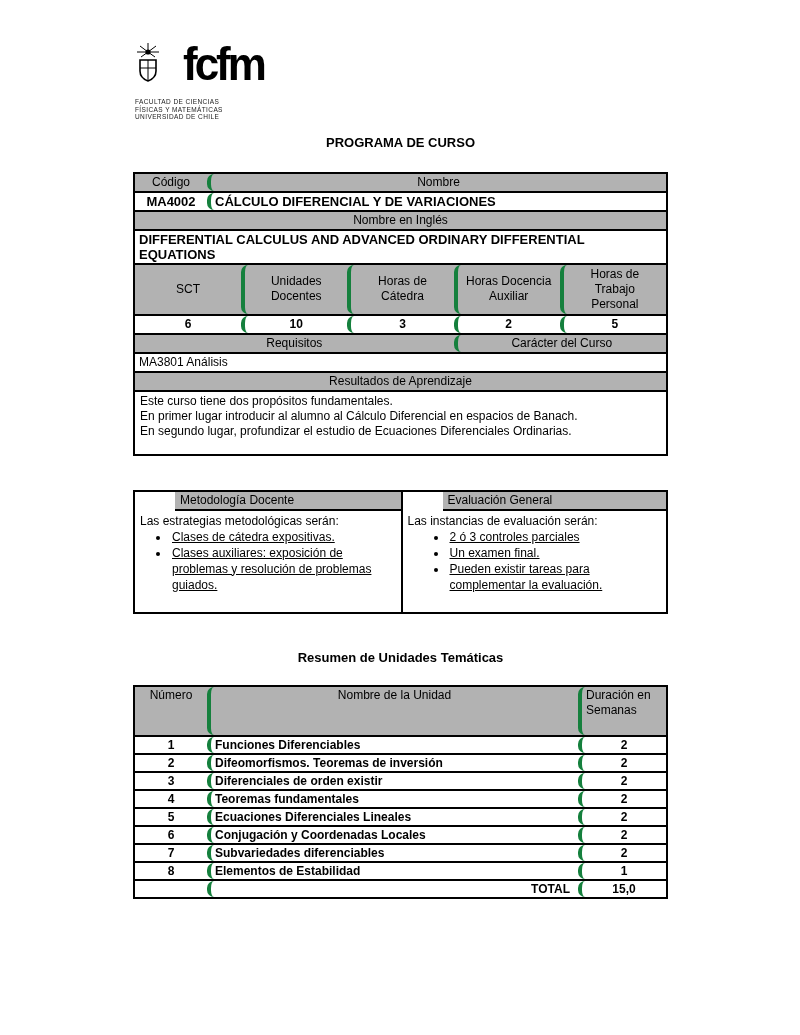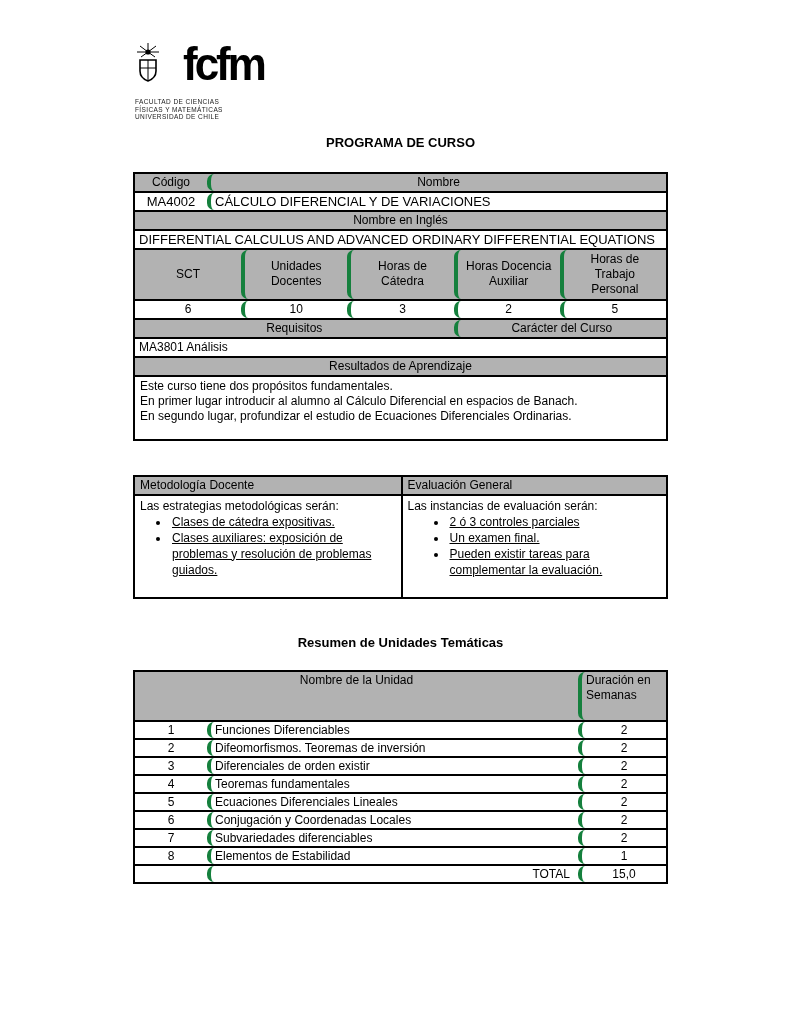--- a/index.html
+++ b/index.html
@@ -53,21 +53,21 @@
   }
 
   
   .tbl { border:2px solid #000; width:535px; }
   .trow { display:flex; }
   .trow + .trow { border-top:2px solid #000; }
   .cell { padding:1px 4px; line-height:15px;border-radius:7px; }
   .cell + .cell { border-left:4px solid #15803d; }
   .gray { background:#b2b2b2; }
   .ctr { text-align:center; }
-  .bold { font-weight:normal; }
+  .bold { font-weight:bold; }
   .grow { flex:1; }
 
   
   .main-tbl { margin-top:22px; }
   .w-code { width:72px; }
   .name-val { font-size:13px; }
   .hours-head .cell {
     width:20%;
     display:flex; align-items:center; justify-content:center;
     text-align:center;
@@ -81,20 +81,21 @@
 
   
   .me-tbl { margin-top:34px; display:flex; }
   .me-col { width:50%; display:flex; flex-direction:column; }
   .me-col + .me-col { border-left:2px solid #000; }
   .me-head {
     background:#b2b2b2;
     border-bottom:2px solid #000;
     padding:1px 5px;
     line-height:15px;
+    margin-left:40px;
   }
   .me-body { padding:2px 5px 19px 5px; min-height:96px; line-height:16px; }
   .me-body ul { margin:0; padding-left:30px;text-decoration:underline; }
   .me-col-right .me-body ul { padding-left:40px; }
   .me-body li { padding-left:2px; }
 
   
   .units-tbl { margin-top:20px; }
   .col-num { width:72px; text-align:center; }
   .col-name { flex:1; }
@@ -205,20 +206,21 @@
           <li>Pueden existir tareas para complementar la evaluación.</li>
         </ul>
       </div>
     </div>
   </div>
 
   <div class="section-title">Resumen de Unidades Temáticas</div>
 
   <div class="tbl units-tbl">
     <div class="trow gray units-head">
+      <div class="cell col-num">Número</div>
       <div class="cell col-name ctr">Nombre de la Unidad</div>
       <div class="cell col-dur">Duración en Semanas</div>
     </div>
 
     <div class="trow bold unit-row">
       <div class="cell col-num">1</div>
       <div class="cell col-name">Funciones Diferenciables</div>
       <div class="cell col-dur ctr">2</div>
     </div>
     <div class="trow bold unit-row">

